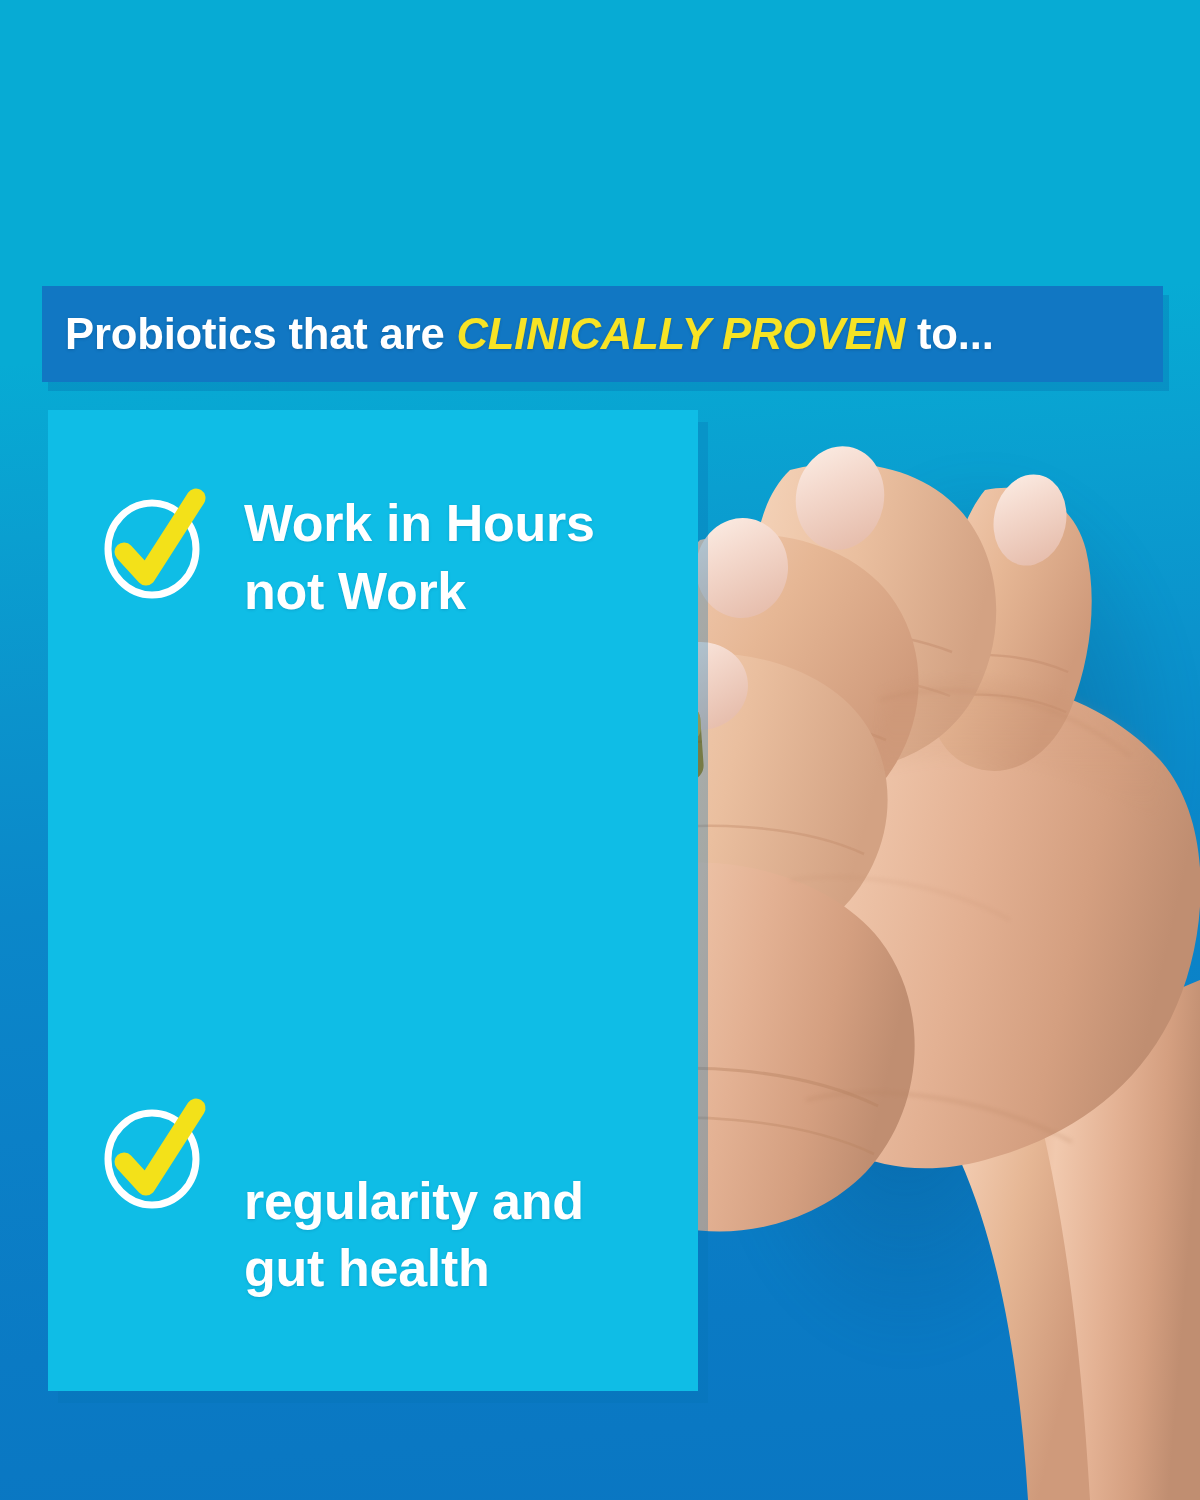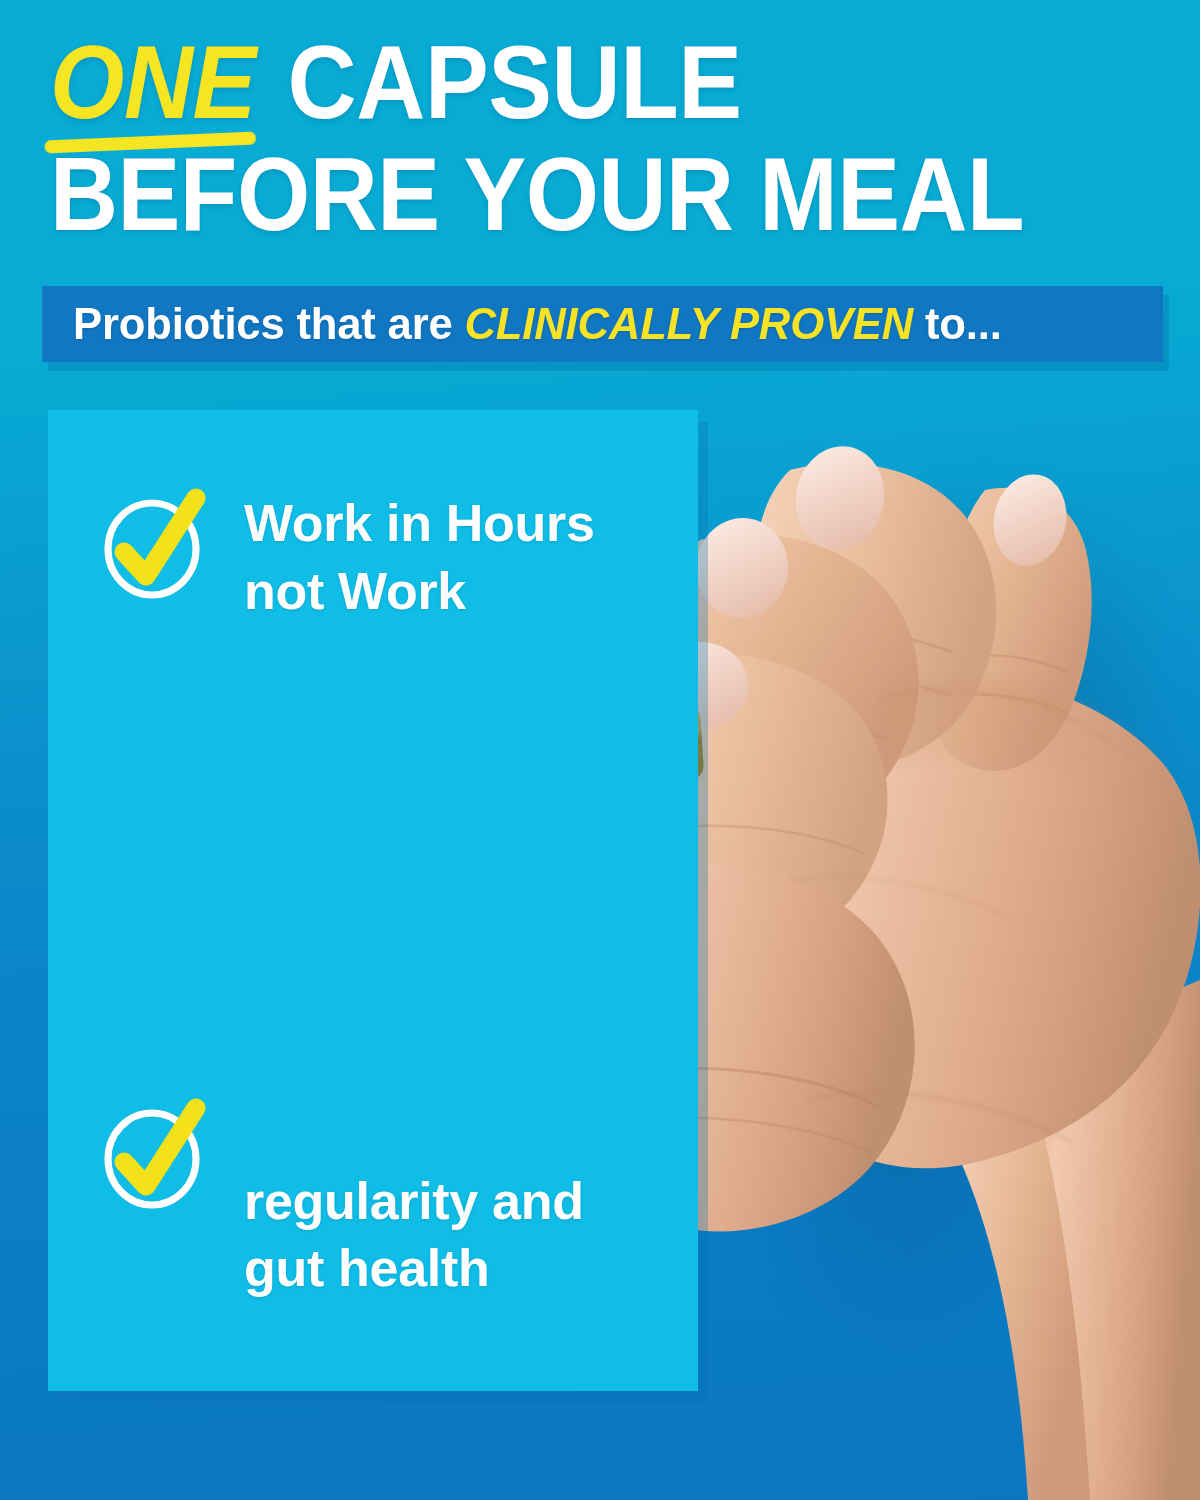--- a/index.html
+++ b/index.html
@@ -80,25 +80,25 @@
     height:13px;
     background:#f5e523;
     border-radius:8px;
     transform:rotate(-2.2deg);
   }
 
   
   .subtitle-band{
     position:absolute;
     left:42px; top:286px;
-    width:1121px; height:76px;
+    width:1121px; height:96px;
     background:#1177c3;
     display:flex;
     align-items:center;
-    padding-left:31px;
+    padding-left:23px;
     box-shadow:6px 9px 0 rgba(6,110,170,.33);
   }
   .subtitle-text{
     font-size:45px;
     font-weight:700;
     color:#ffffff;
     white-space:nowrap;
     letter-spacing:-.2px;
     transform:scaleX(.97);
     transform-origin:left center;
@@ -254,24 +254,20 @@
 
     <svg class="capsule" viewBox="0 0 44 80">
       <rect x="2" y="2" width="40" height="76" rx="15" fill="url(#capG)"></rect>
       <rect x="2" y="2" width="40" height="38" rx="15" fill="#e6c34c" opacity=".55"></rect>
       <path d="M2 40 L42 40" stroke="#9e7512" stroke-width="2.4" opacity=".7"></path>
       <rect x="9" y="8" width="5" height="64" rx="2.5" fill="#f8e9a6" opacity=".55"></rect>
       <rect x="32" y="10" width="4" height="60" rx="2" fill="#8c6a12" opacity=".35"></rect>
     </svg>
   </div>
 
-  <div class="headline">
-    <div class="hl-line hl-line1"><span class="hl-one"><span>ONE</span><span class="hl-one-underline"></span></span><span> CAPSULE</span></div>
-    <div class="hl-line hl-line2">BEFORE YOUR MEAL</div>
-  </div>
 
   <div class="subtitle-band">
     <div class="subtitle-text"><span>Probiotics that are </span><span class="subtitle-em">CLINICALLY PROVEN</span><span> to...</span></div>
   </div>
 
   <div class="benefits-card">
 
     <div class="benefit-row r1">
       <span class="check-icon">
         <svg viewBox="0 0 104 104">

